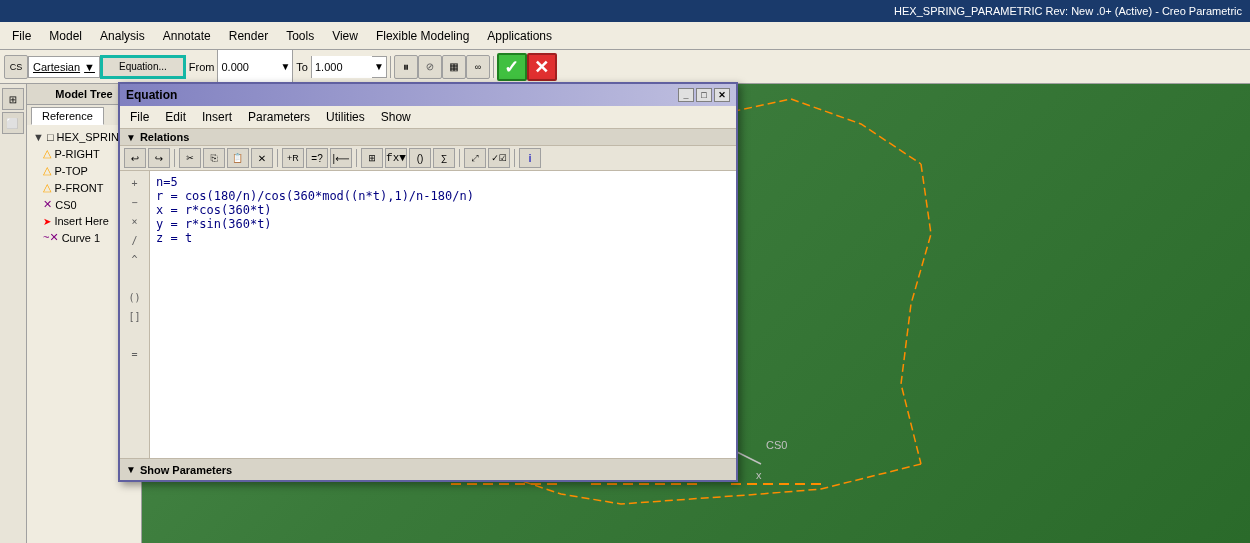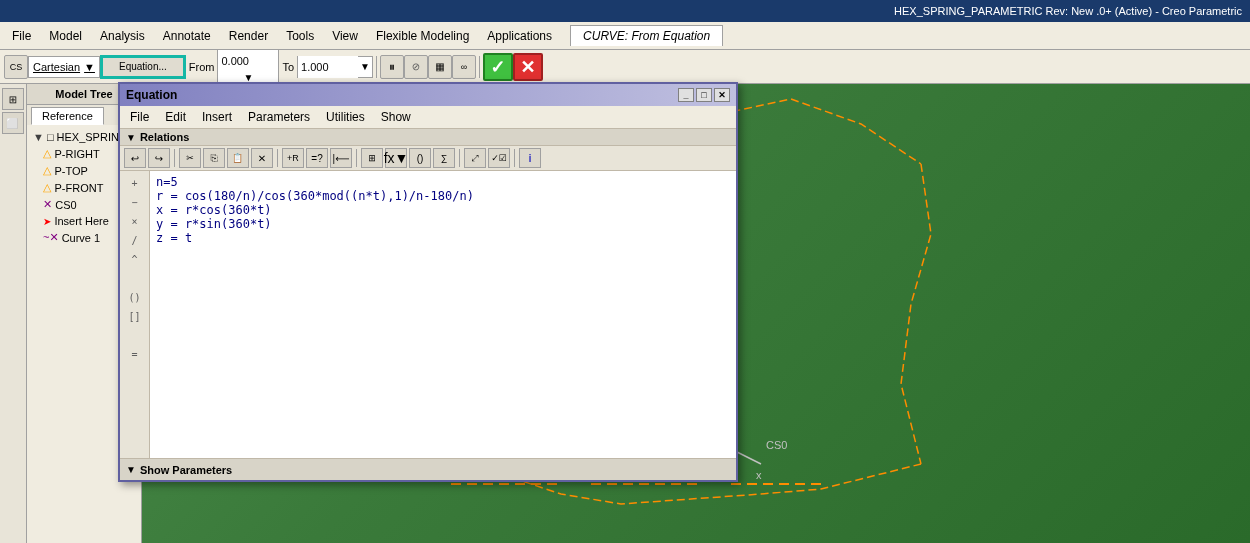--- a/index.html
+++ b/index.html
@@ -299,36 +299,35 @@
 <div id="menu-bar">
   <span class="menu-item">File</span>
   <span class="menu-item">Model</span>
   <span class="menu-item">Analysis</span>
   <span class="menu-item">Annotate</span>
   <span class="menu-item">Render</span>
   <span class="menu-item">Tools</span>
   <span class="menu-item">View</span>
   <span class="menu-item">Flexible Modeling</span>
   <span class="menu-item">Applications</span>
-  <div class="curve-tab">CURVE: From Equation</div>
 </div>
 
 <div id="toolbar">
 
   <div class="toolbar-btn" style="font-size:9px;">CS</div>
 
   <div style="display:inline-flex;align-items:center;background:white;border:1px solid #a0a0a0;height:22px;padding:0 4px;font-size:11px;cursor:pointer;text-decoration:underline;">
     <span>Cartesian</span>
     <span style="margin-left:4px;">▼</span>
   </div>
 
   <button style="background:#e0dcd0;border:3px solid #14b8a6;padding:2px 16px;font-size:10px;cursor:pointer;height:24px;">Equation...</button>
 
   <span class="from-to-label">From</span>
-  <div style="display:inline-flex;align-items:center;background:white;border:1px solid #a0a0a0;height:36px;flex-direction:column;">
+  <div style="display:inline-flex;align-items:center;background:white;border:1px solid #a0a0a0;height:36px;">
     <input type="text" class="from-to-input" style="border: none; outline: none;" value="0.000">
     <span style="font-size:10px;cursor:pointer;padding:0 2px;">▼</span>
   </div>
   <span class="from-to-label">To</span>
   <div style="display:inline-flex;align-items:center;background:white;border:1px solid #a0a0a0;height:22px;">
     <input type="text" class="from-to-input" style="border: none; outline: none;" value="1.000">
     <span style="font-size:10px;cursor:pointer;padding:0 2px;">▼</span>
   </div>
 
   <div class="toolbar-sep"></div>
@@ -427,21 +426,21 @@
       <div class="dtb" style="font-size:9px;">✂</div>
       <div class="dtb" style="font-size:9px;">⎘</div>
       <div class="dtb" style="font-size:9px;">📋</div>
       <div class="dtb">✕</div>
       <div class="dtb-sep"></div>
       <div class="dtb" style="font-size:9px;">+R</div>
       <div class="dtb">=?</div>
       <div class="dtb">|⟵</div>
       <div class="dtb-sep"></div>
       <div class="dtb" style="font-size:9px;">⊞</div>
-      <div class="dtb" style="font-size:14px;">fx▼</div>
+      <div class="dtb" style="font-size:11px;font-family:Liberation Mono, monospace;">fx▼</div>
       <div class="dtb" style="font-size:10px;">()</div>
       <div class="dtb" style="font-size:9px;">∑</div>
       <div class="dtb-sep"></div>
       <div class="dtb" style="font-size:9px;">⤢</div>
       <div class="dtb" style="font-size:9px;">✓☑</div>
       <div class="dtb-sep"></div>
       <div class="dtb" style="font-size:11px;font-weight:bold;color:#4040c0;">i</div>
     </div>
 
     <div id="code-area-wrapper">

